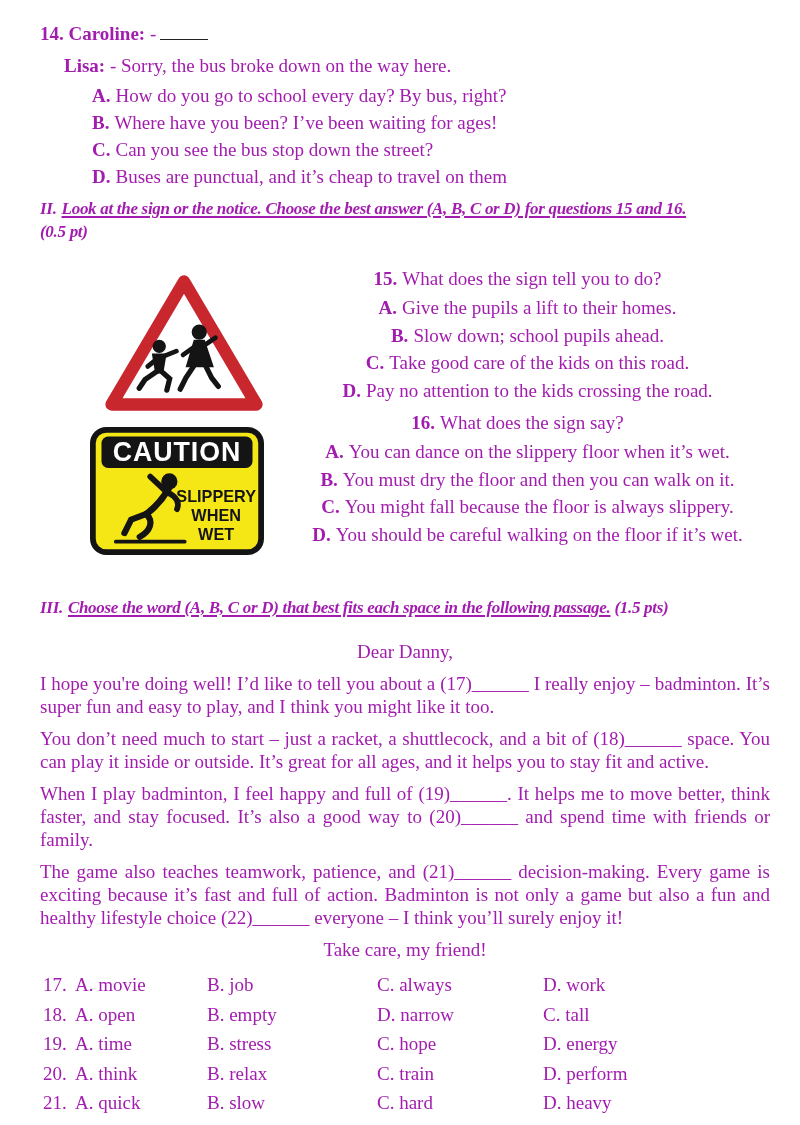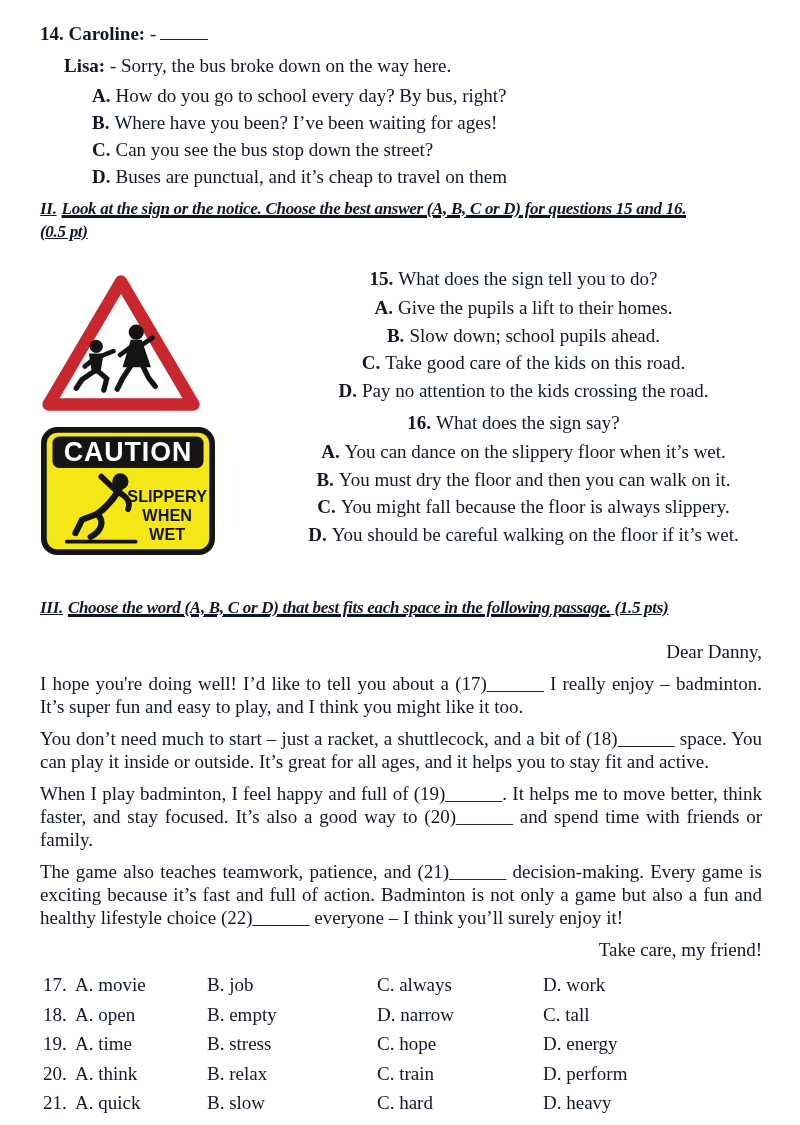--- a/index.html
+++ b/index.html
@@ -1,50 +1,50 @@
 <!DOCTYPE html>
 <html><head>
 <meta charset="utf-8">
 <style>
   html,body{margin:0;padding:0;background:#ffffff;}
   body{width:800px;height:1125px;overflow:hidden;}
   .page{
     width:800px;height:1125px;box-sizing:border-box;
-    padding:22px 38px 0 40px;
-    background:#fff;color:#0f172a;
+    padding:22px 30px 0 40px;
+    background:#fff;color:#a21caf;
     font-family:"Liberation Serif","DejaVu Serif",serif;
     font-size:19px;
   }
   b,.b{font-weight:bold;}
   
   .q14-line1{line-height:24px;}
   .blank-line{display:inline-block;width:48px;height:4px;border-bottom:1.6px solid #222;vertical-align:baseline;margin-left:4px;}
   .q14-line2{margin:8px 0 6px 24px;line-height:24px;}
   .opt-list-14{margin-left:52px;}
   .opt-row{line-height:24px;margin:3px 0;}
   .opt-row .letter{font-weight:bold;margin-right:5px;}
   
-  .sec-heading{font-weight:bold;font-style:italic;font-size:17px;letter-spacing:-0.3px;line-height:23px;margin-top:8px;text-decoration:underline;}
+  .sec-heading{font-weight:bold;font-style:italic;font-size:17px;letter-spacing:-0.3px;line-height:23px;margin-top:8px;}
   .sec-heading .underlined{text-decoration:underline;text-decoration-thickness:1.5px;text-underline-offset:2px;}
   .sec-heading .sec-num{margin-right:5px;}
   .sec-points{font-weight:bold;font-style:italic;}
   
   .sign-section{display:flex;margin-top:24px;}
-  .sign-col{width:225px;flex-shrink:0;display:flex;flex-direction:column;align-items:flex-start;}
+  .sign-col{width:225px;flex-shrink:0;display:flex;flex-direction:column;align-items:flex-end;}
   .triangle-sign{margin-top:4px;}
   .caution-sign{margin-top:10px;}
   .questions-col{flex:1;text-align:center;}
   .q-block .q-head{line-height:24px;margin-bottom:5px;}
   .q-block .q-head .qnum{font-weight:bold;margin-right:5px;}
   .q-block .opt-row{margin:0 0 4px 20px;line-height:23.5px;}
   #q16-block{margin-top:9px;}
   
   .letter-block{margin-top:40px;}
   .letter-block p{margin:0 0 9px 0;line-height:23px;text-align:justify;}
-  .letter-block .salutation,.letter-block .closing{text-align:right;}
+  .letter-block .salutation,.letter-block .closing{text-align:center;}
   .sec3-heading{margin-bottom:21px;}
   
   .answer-grid{margin-left:3px;margin-top:2px;}
   .grid-row{display:grid;grid-template-columns:32px 132px 170px 166px auto;line-height:29.5px;}
   .grid-row .cell{white-space:nowrap;}
 </style>
 </head>
 <body>
 
 <div class="page">

